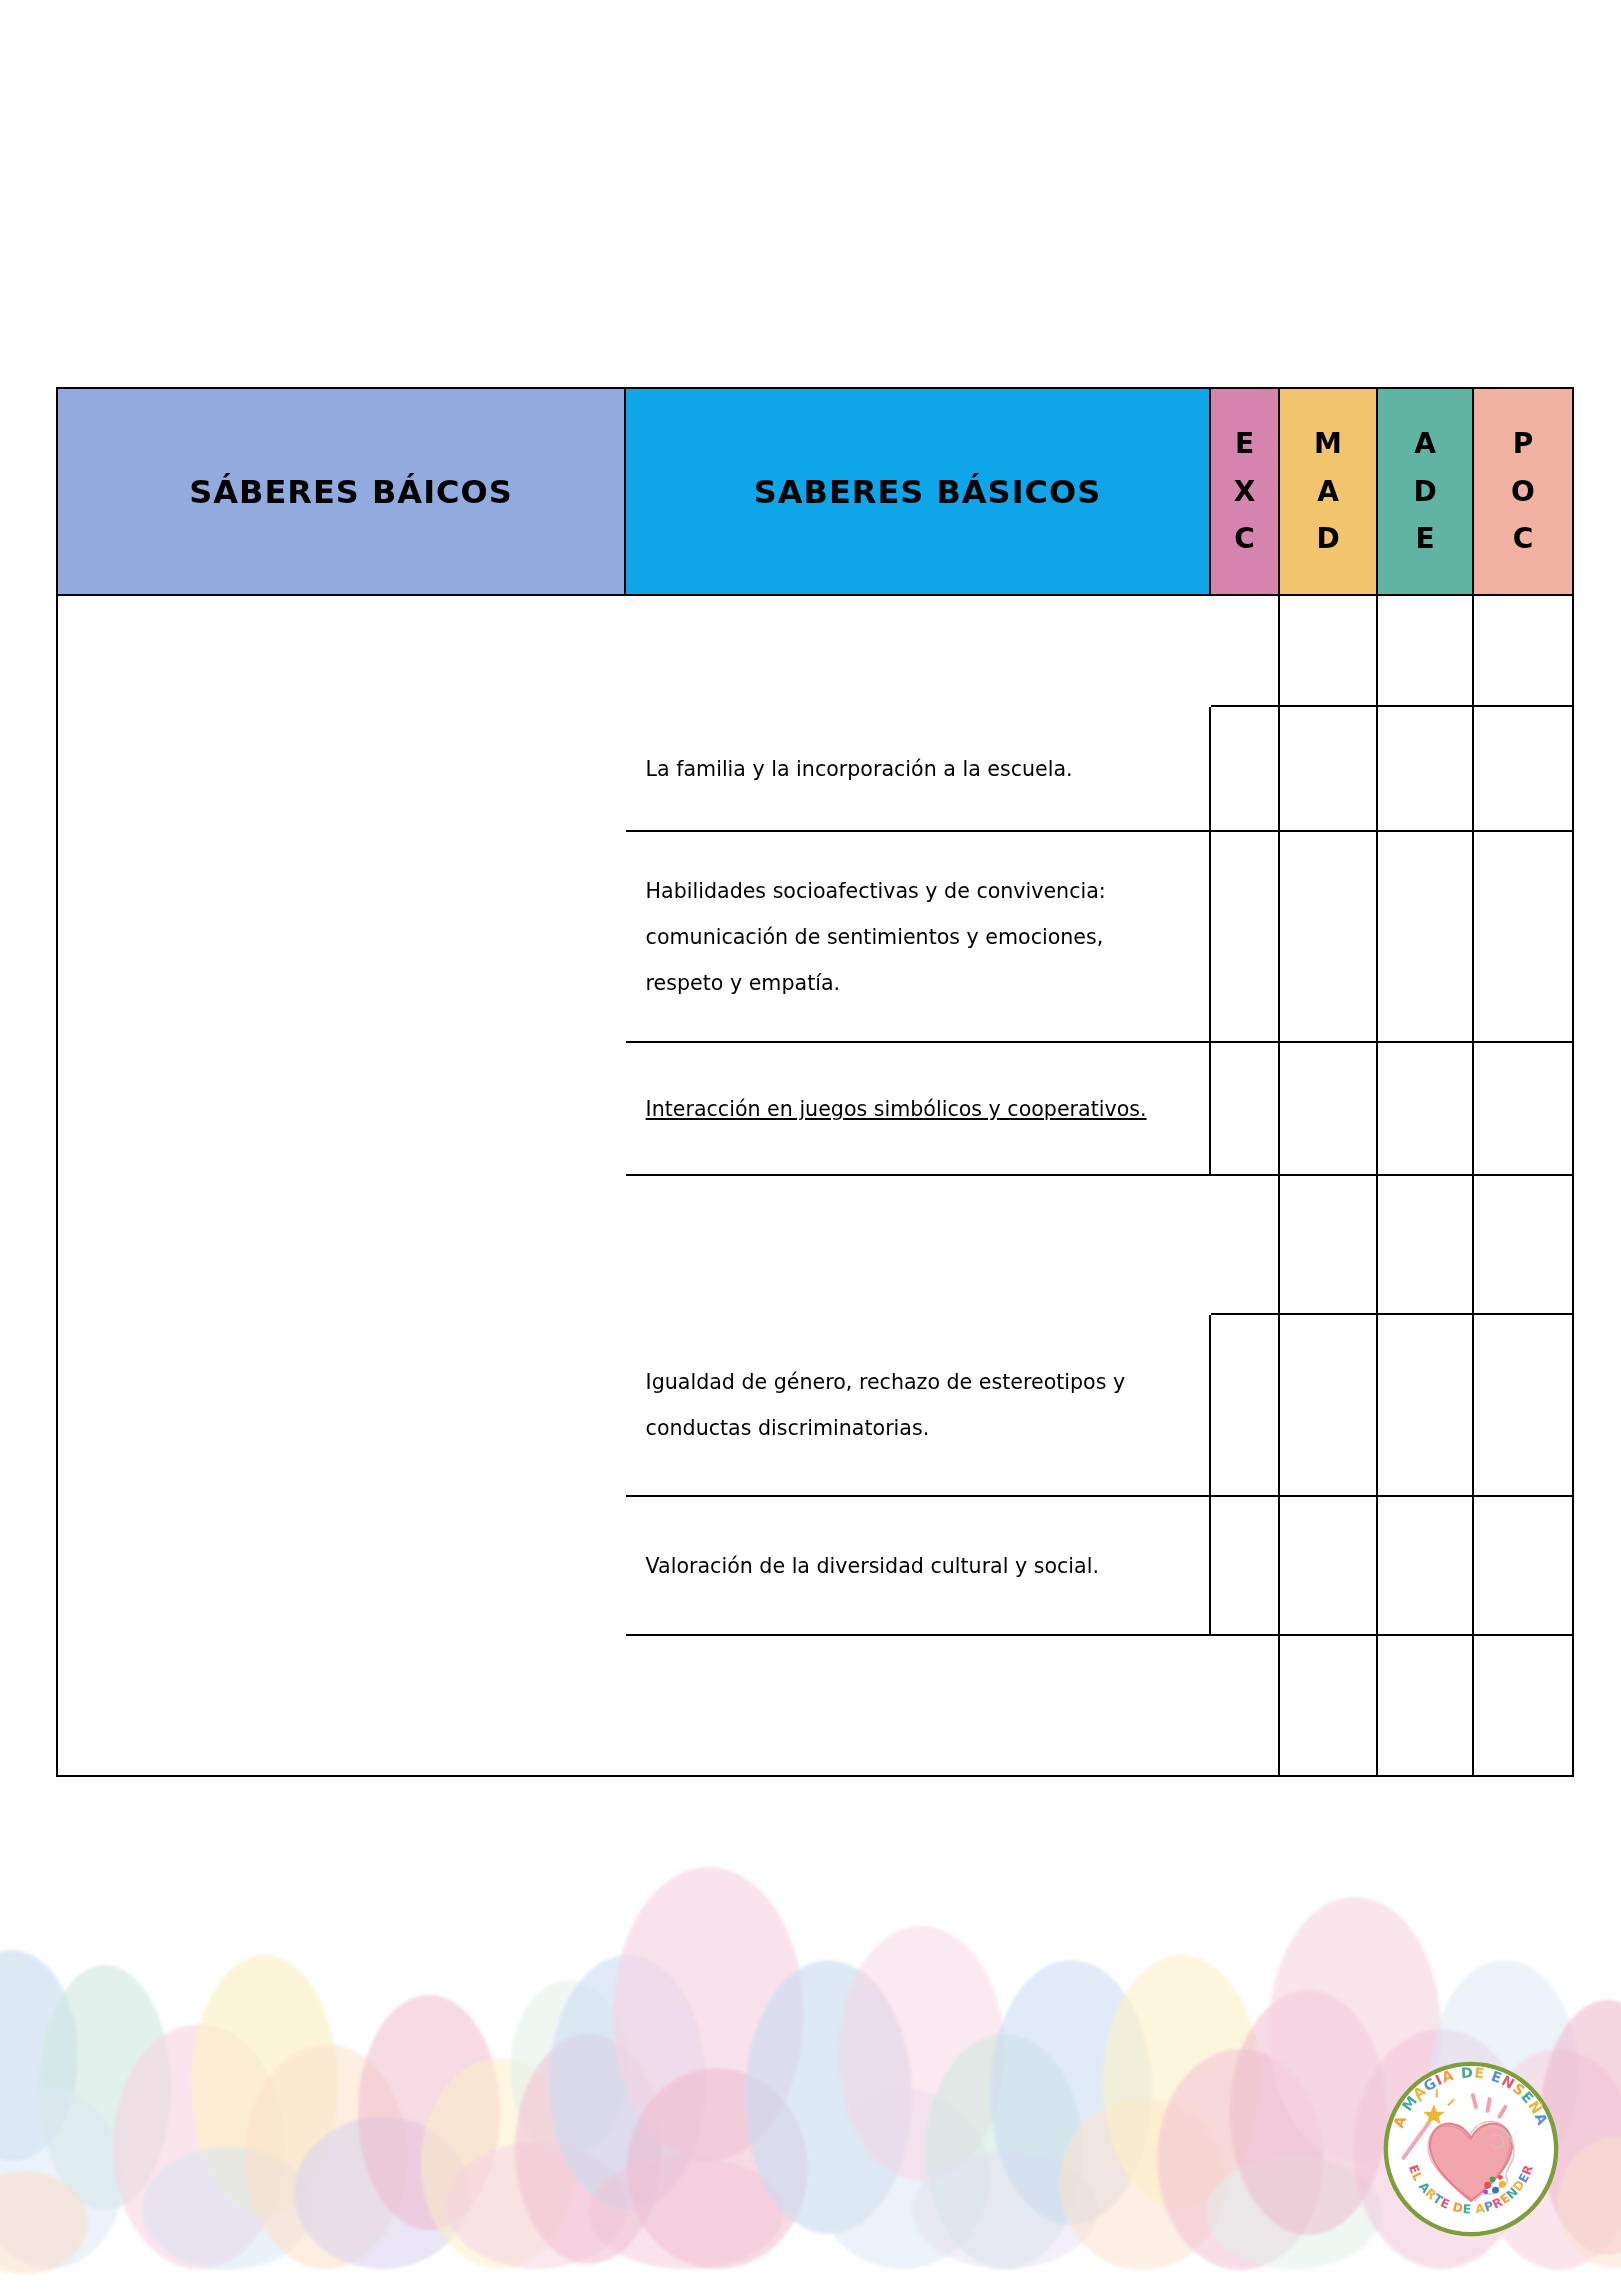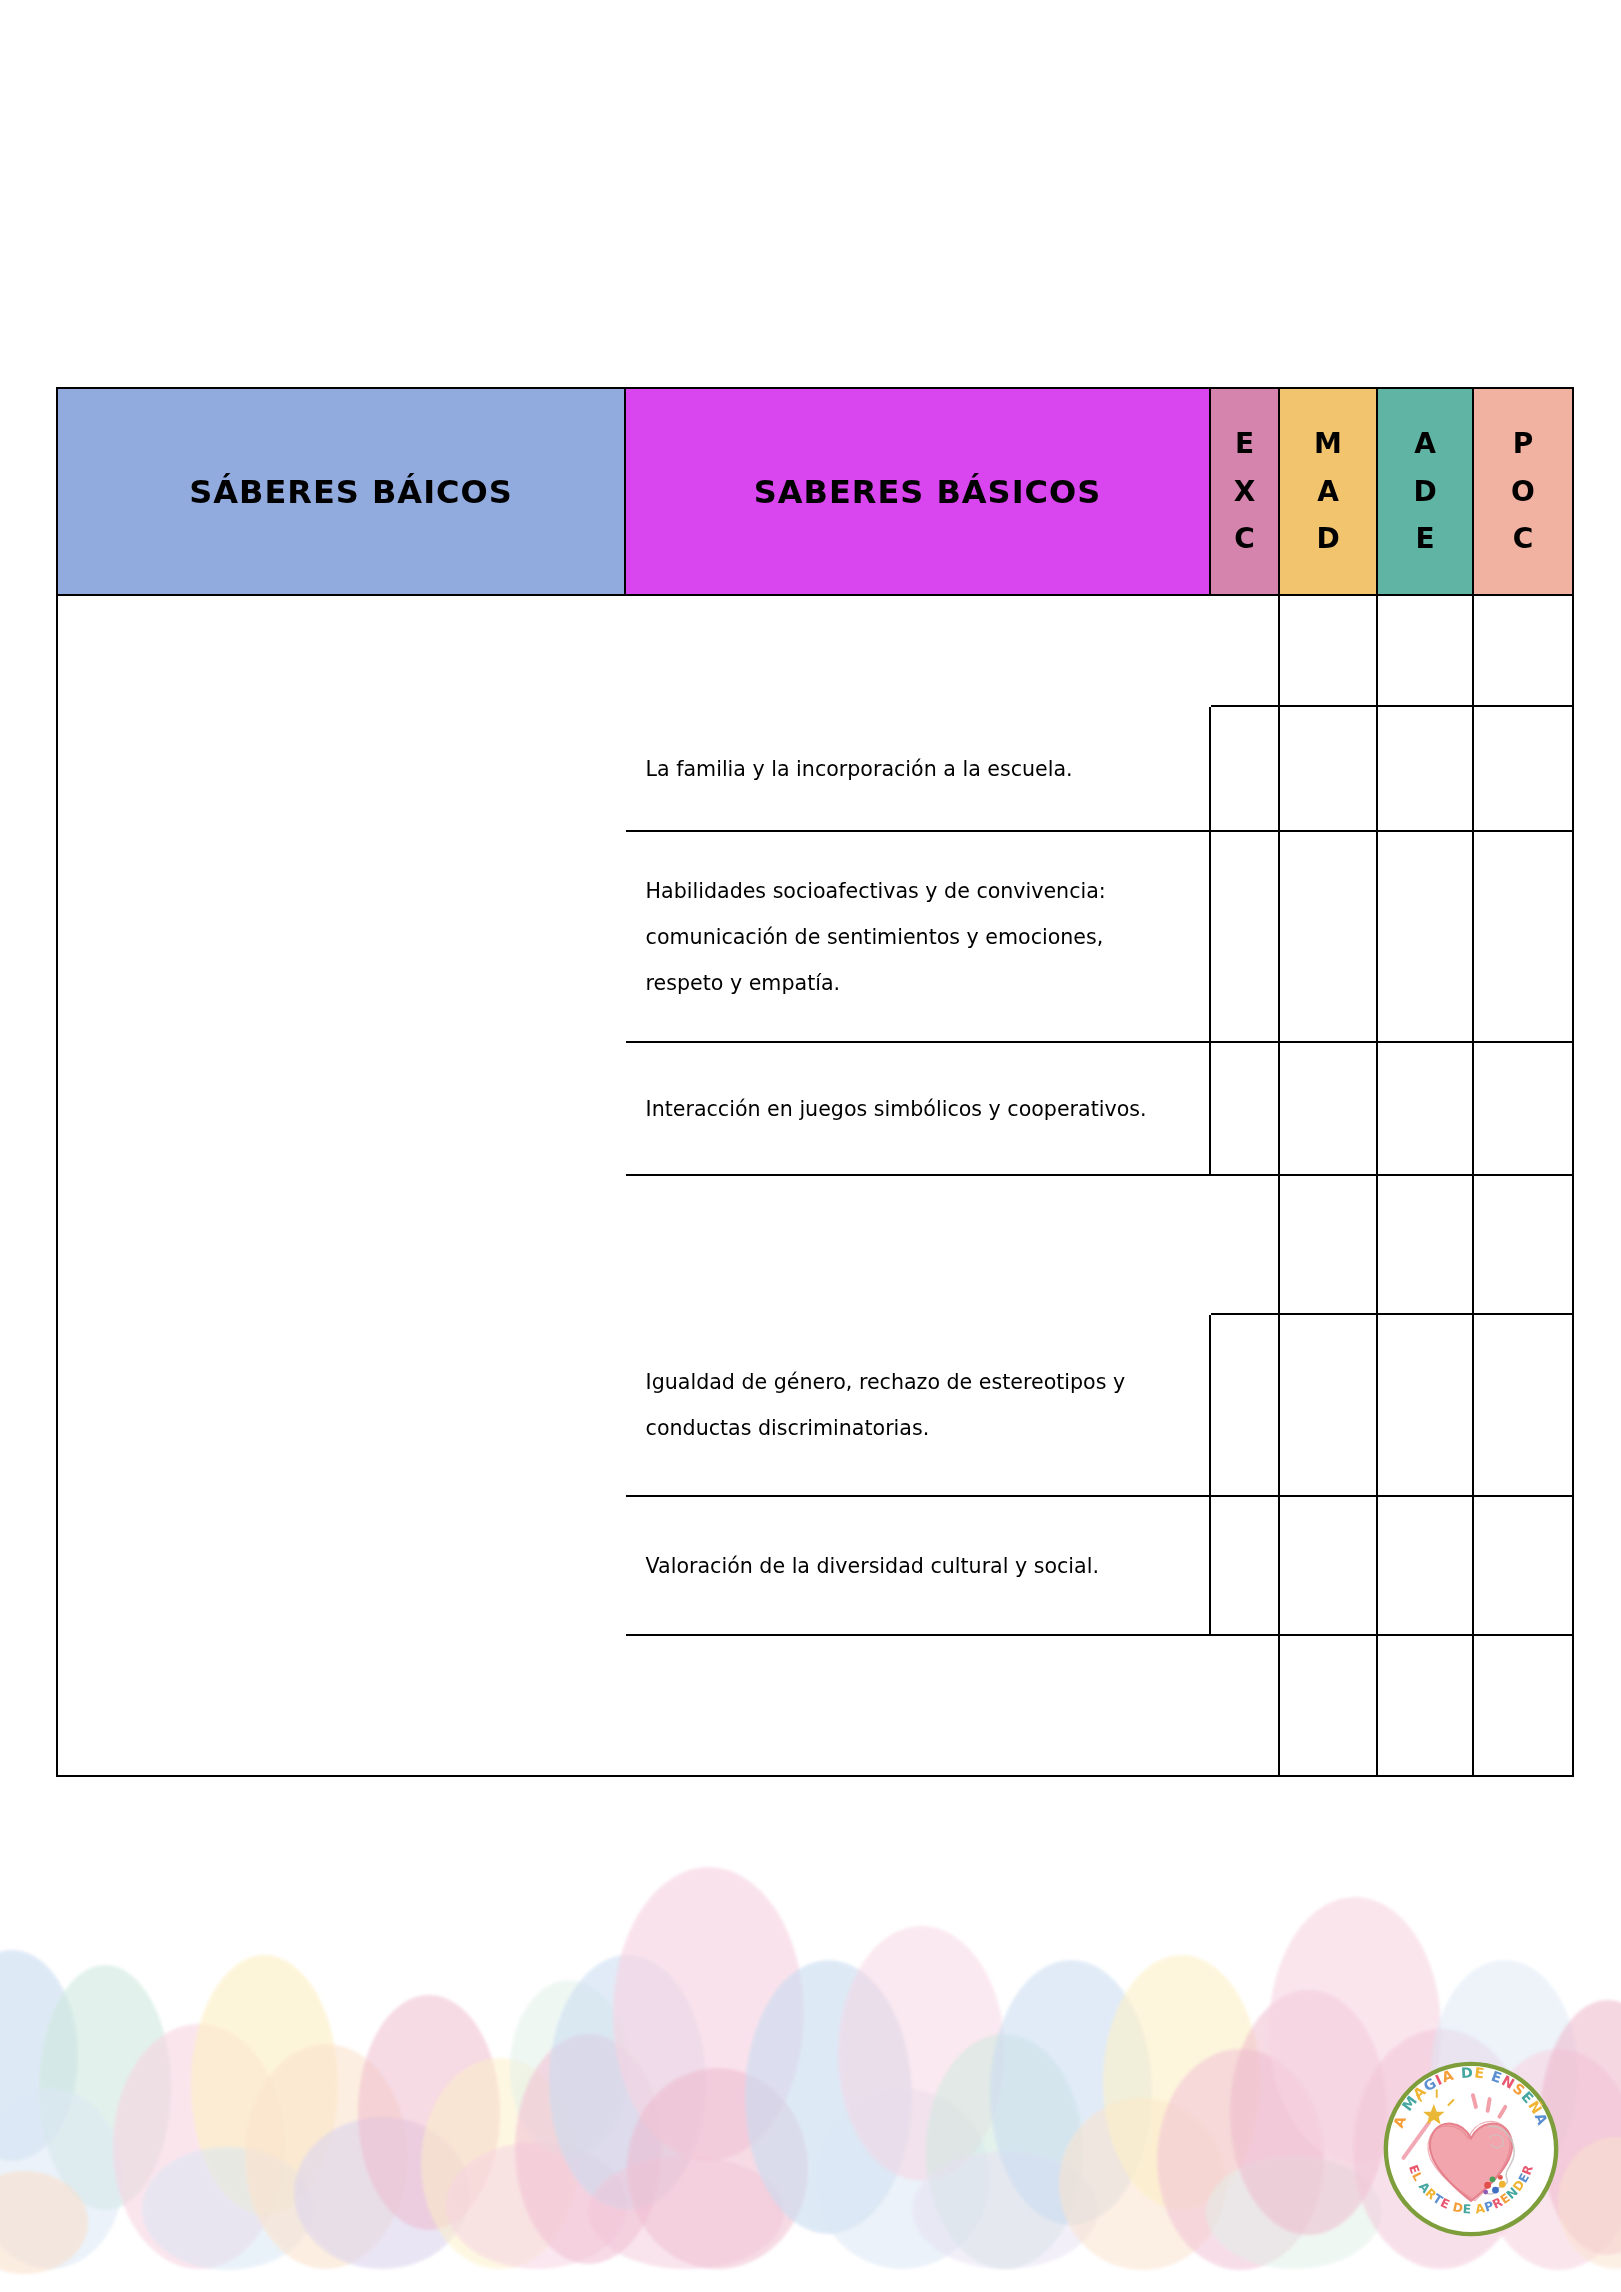--- a/index.html
+++ b/index.html
@@ -94,21 +94,21 @@
       <div class="bubble" style="left: 1269px; top: 1897px; width: 172px; height: 265px; background: rgb(247, 212, 226); opacity: 0.6;"></div>
       <div class="bubble" style="left: 1353px; top: 2029px; width: 176px; height: 240px; background: rgb(242, 195, 214); opacity: 0.5;"></div>
       <div class="bubble" style="left: 1431px; top: 1960px; width: 147px; height: 225px; background: rgb(220, 232, 245); opacity: 0.5;"></div>
       <div class="bubble" style="left: 1480px; top: 2049px; width: 157px; height: 221px; background: rgb(247, 212, 226); opacity: 0.6;"></div>
       <div class="bubble" style="left: 1539px; top: 2000px; width: 137px; height: 255px; background: rgb(238, 183, 203); opacity: 0.55;"></div>
       <div class="bubble" style="left: 1558px; top: 2137px; width: 118px; height: 132px; background: rgb(251, 227, 205); opacity: 0.5;"></div>
     </div>
 
   <div class="grid" id="grid">
     <div class="cell head" style="grid-area: 1 / 1; background: rgb(146, 171, 223);">SÁBERES BÁICOS</div>
-    <div class="cell head" style="grid-area: 1 / 2; background: #d946ef;">SABERES BÁSICOS</div>
+    <div class="cell head" style="grid-area: 1 / 2; background: #0ea5e9;">SABERES BÁSICOS</div>
 
 
   <div class="cell rating" style="grid-area: 1 / 3; background: rgb(213, 132, 173);">
         <span>E</span>
         <span>X</span>
         <span>C</span>
       </div>
       <div class="cell rating" style="grid-area: 1 / 4; background: rgb(242, 196, 110);">
         <span>M</span>
         <span>A</span>
@@ -133,21 +133,21 @@
       <div class="cell score" style="grid-area: 3 / 4;"></div>
       <div class="cell score" style="grid-area: 3 / 5;"></div>
       <div class="cell score lastcol" style="grid-area: 3 / 6;"></div>
       <div class="cell saber" style="grid-area: 4 / 2;">Habilidades socioafectivas y de convivencia:
 comunicación de sentimientos y emociones,
 respeto y empatía.</div>
       <div class="cell score" style="grid-area: 4 / 3;"></div>
       <div class="cell score" style="grid-area: 4 / 4;"></div>
       <div class="cell score" style="grid-area: 4 / 5;"></div>
       <div class="cell score lastcol" style="grid-area: 4 / 6;"></div>
-      <div class="cell saber" style="grid-area: 5 / 2;">Interacción en juegos simbólicos y cooperativos.</div>
+      <div class="cell saber" style="grid-area: 5 / 2; text-decoration: underline;">Interacción en juegos simbólicos y cooperativos.</div>
       <div class="cell score" style="grid-area: 5 / 3;"></div>
       <div class="cell score" style="grid-area: 5 / 4;"></div>
       <div class="cell score" style="grid-area: 5 / 5;"></div>
       <div class="cell score lastcol" style="grid-area: 5 / 6;"></div>
       <div class="cell score" style="grid-area: 6 / 3;"></div>
       <div class="cell score" style="grid-area: 6 / 4;"></div>
       <div class="cell score" style="grid-area: 6 / 5;"></div>
       <div class="cell score lastcol" style="grid-area: 6 / 6;"></div>
       <div class="cell saber" style="grid-area: 7 / 2;">Igualdad de género, rechazo de estereotipos y
 conductas discriminatorias.</div>

